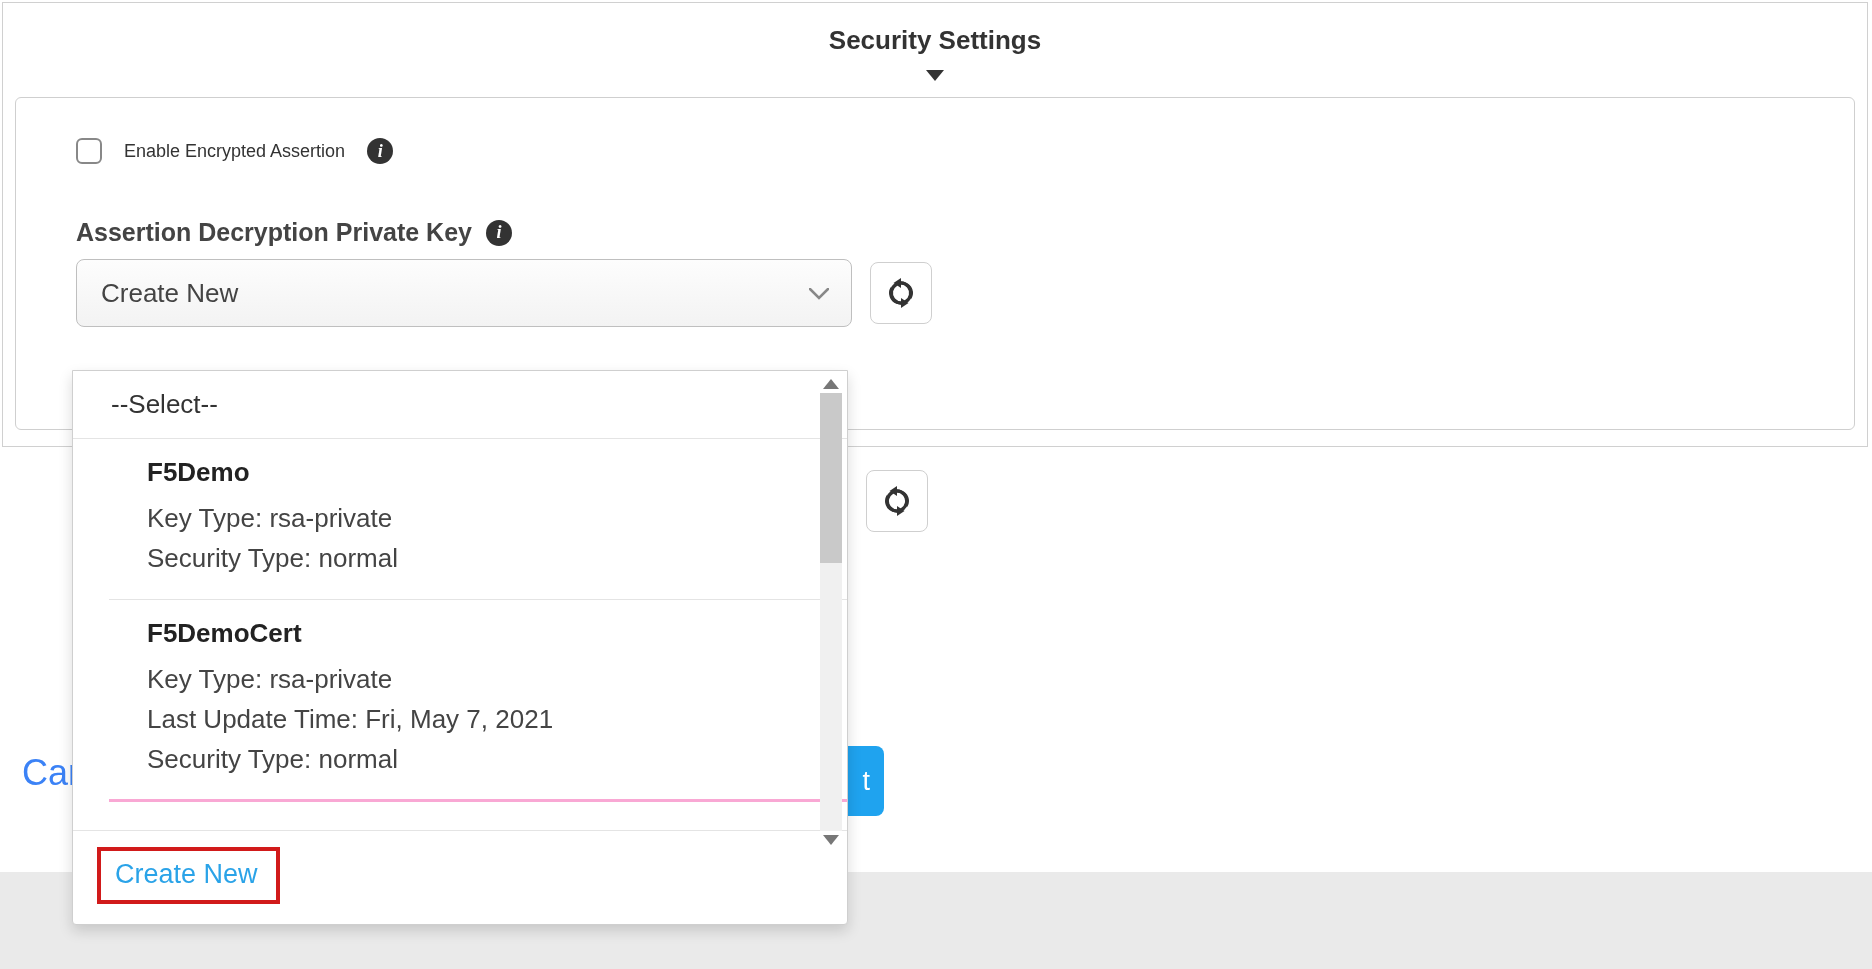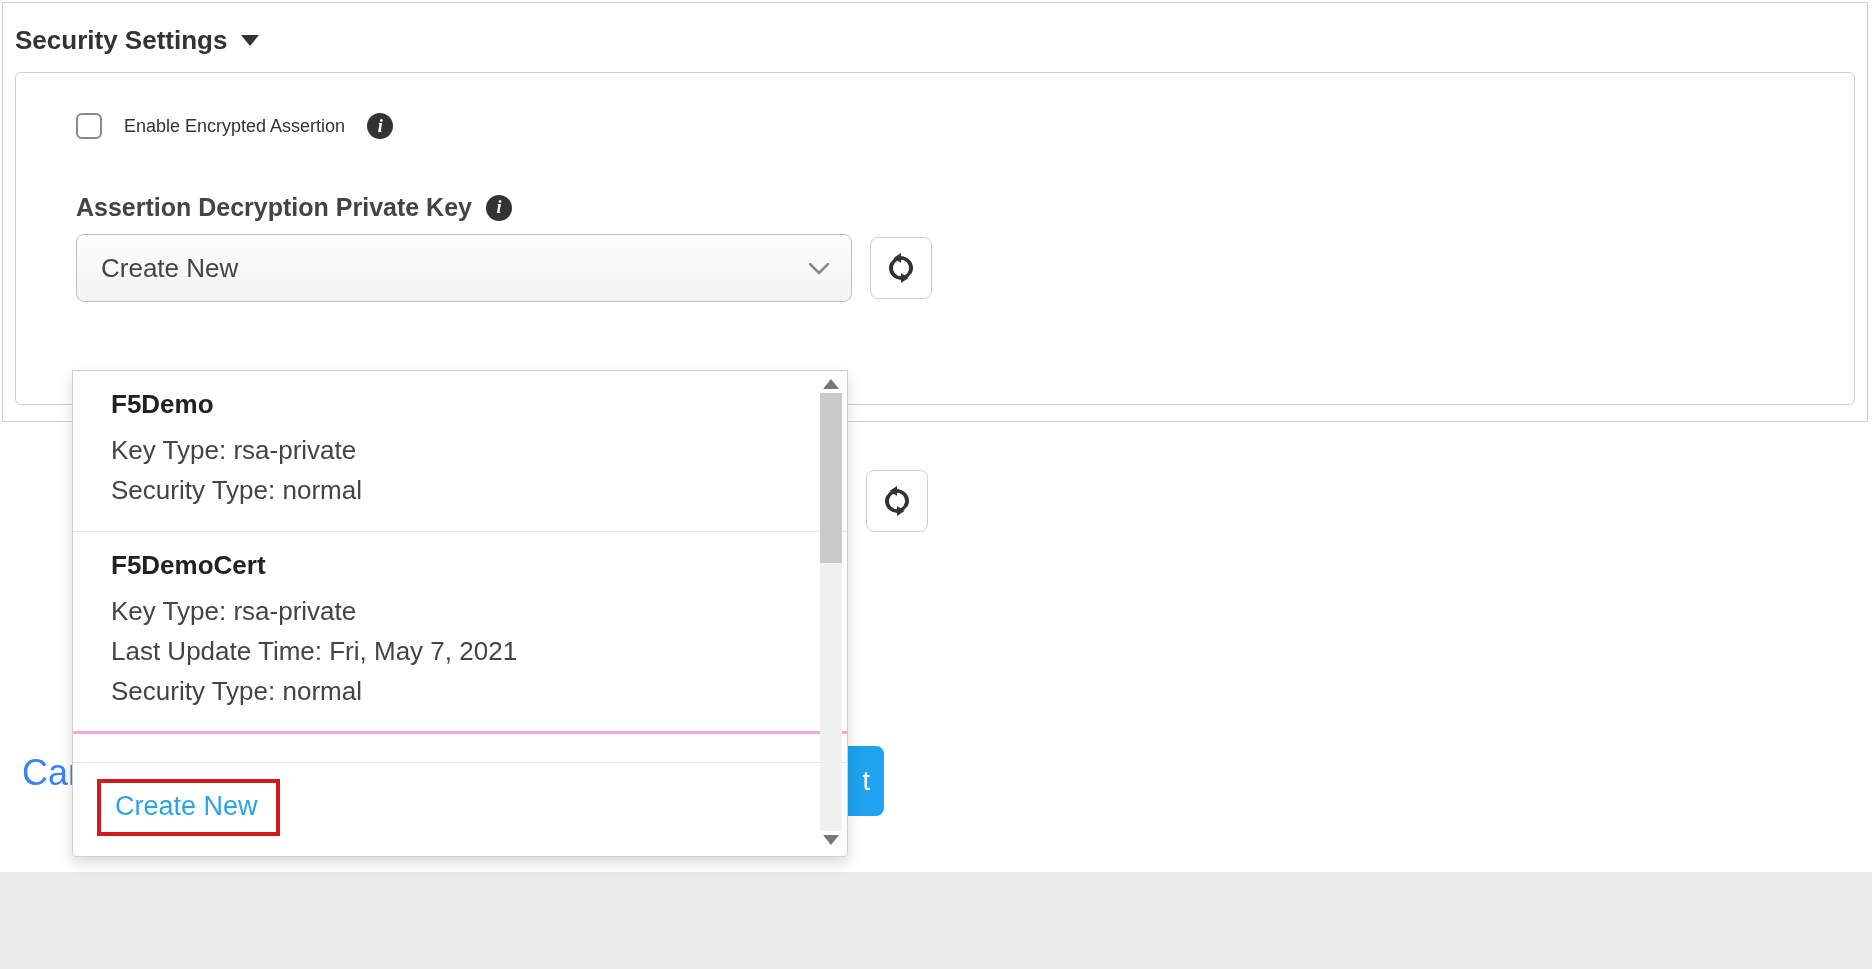--- a/index.html
+++ b/index.html
@@ -20,20 +20,21 @@
     position: relative;
   }
   .section-header {
     font-size: 26px;
     font-weight: bold;
     color: #333;
     padding: 22px 12px 10px 12px;
     display: flex;
     align-items: center;
     gap: 14px;
+    flex-direction: column;
   }
   .caret-down {
     display: inline-block;
     width: 0; height: 0;
     border-left: 9px solid transparent;
     border-right: 9px solid transparent;
     border-top: 11px solid #333;
   }
   .panel {
     border: 1px solid #cfcfcf;
@@ -135,20 +136,21 @@
   }
   .dd-opt-simple {
     padding: 18px 38px;
     font-size: 26px;
     color: #333;
     border-bottom: 1px solid #e4e4e4;
   }
   .dd-opt {
     padding: 18px 60px 20px 38px;
     border-bottom: 1px solid #e4e4e4;
+    margin-left: 36px;
   }
   .dd-opt-title {
     font-size: 26px;
     font-weight: bold;
     color: #222;
     margin-bottom: 10px;
   }
   .dd-opt-line {
     font-size: 26px;
     color: #444;
@@ -292,20 +294,23 @@
     <path d="M12 4 A8 8 0 1 1 4.8 8" stroke="#333" stroke-width="2.6" fill="none"></path>
     <path d="M12 0 L12 8 L6 4 Z" fill="#333"></path>
     <path d="M12 20 A8 8 0 1 1 19.2 16" stroke="#333" stroke-width="2.6" fill="none"></path>
     <path d="M12 24 L12 16 L18 20 Z" fill="#333"></path>
   </svg>
 </div>
 
 <div class="dropdown">
   <div class="dd-scroll">
 
+    <div class="dd-opt-simple">
+      <span>--Select--</span>
+    </div>
 
     <div class="dd-opt">
       <div class="dd-opt-title">F5Demo</div>
       <div class="dd-opt-line">
         <span>Key Type:</span>
         <span>rsa-private</span>
       </div>
       <div class="dd-opt-line">
         <span>Security Type:</span>
         <span>normal</span>

